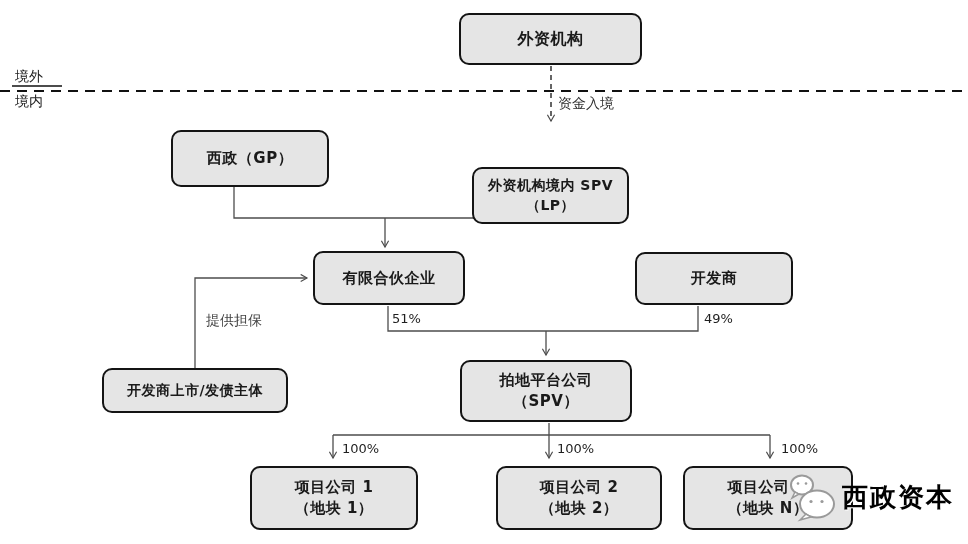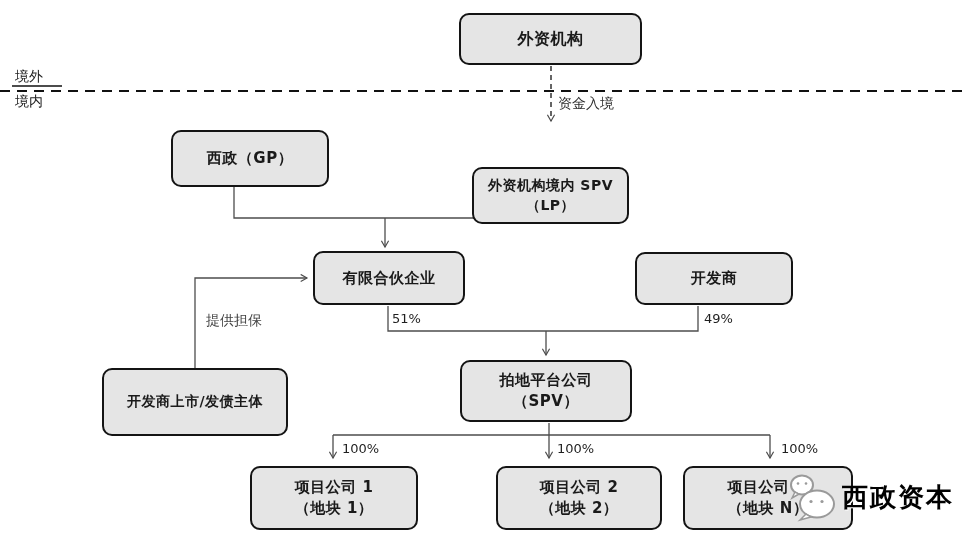--- a/index.html
+++ b/index.html
@@ -109,21 +109,21 @@
   </div>
 
   <div class="node" style="left:313px;top:251px;width:152px;height:54px;">
     <span>有限合伙企业</span>
   </div>
 
   <div class="node" style="left:595px;top:252px;width:158px;height:53px;margin-left:40px;">
     <span>开发商</span>
   </div>
 
-  <div class="node" style="left:102px;top:368px;width:186px;height:68px;font-size:14px;">
+  <div class="node" style="left:102px;top:368px;width:186px;height:45px;font-size:14px;">
     <span>开发商上市/发债主体</span>
   </div>
 
   <div class="node" style="left:460px;top:360px;width:172px;height:62px;">
     <span>拍地平台公司</span>
     <span>（SPV）</span>
   </div>
 
   <div class="node" style="left:250px;top:466px;width:168px;height:64px;">
     <span>项目公司 1</span>

